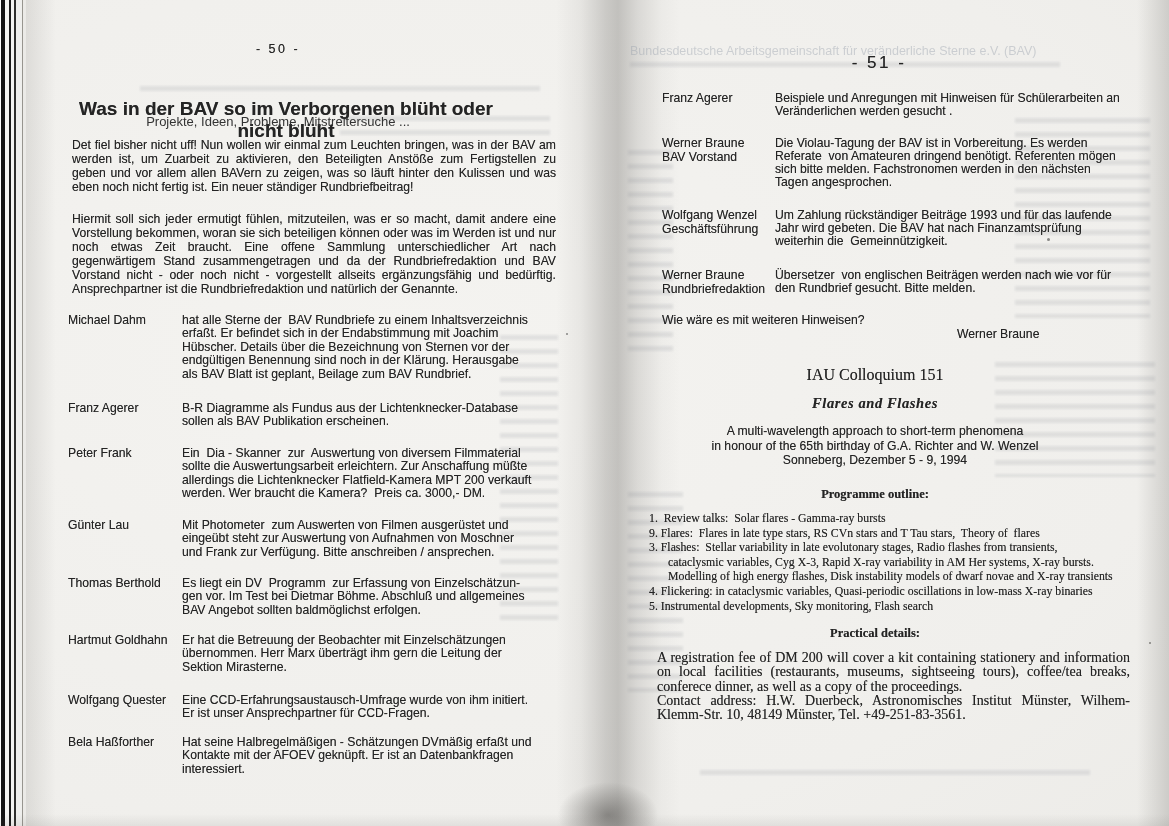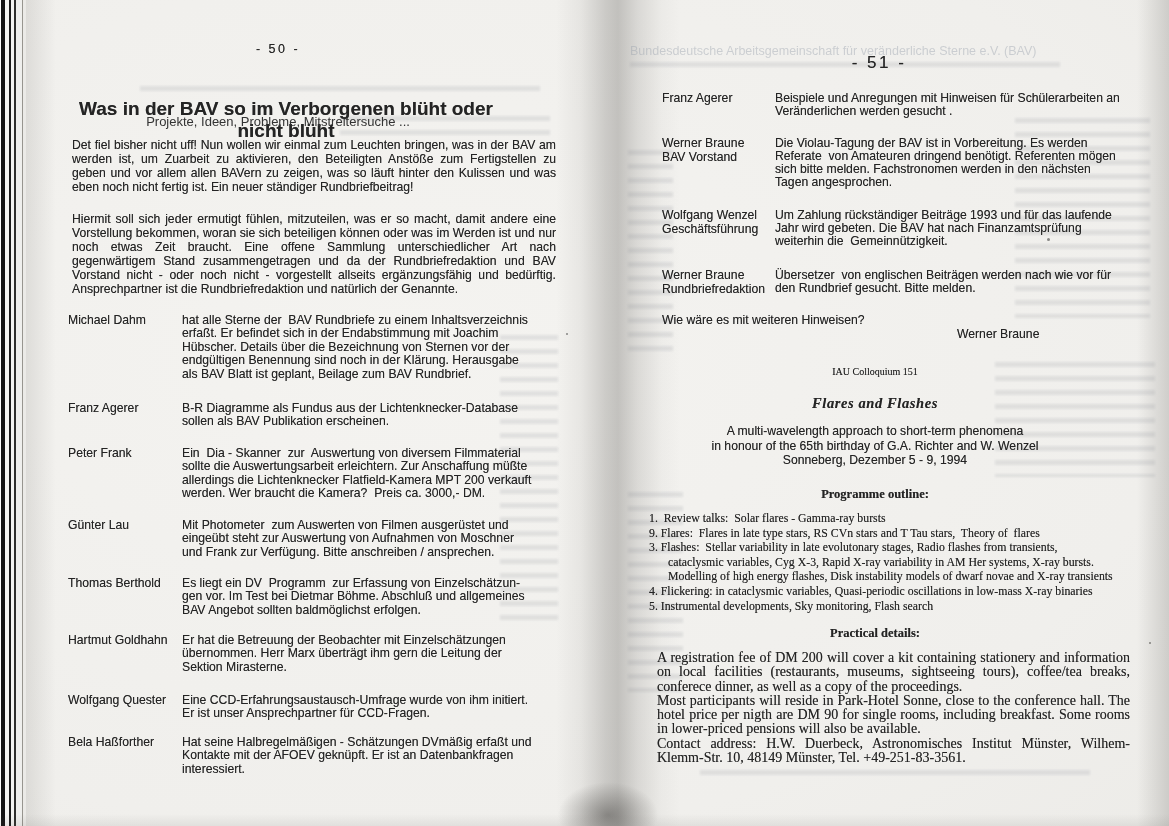--- a/index.html
+++ b/index.html
@@ -52,21 +52,21 @@
   .rowL .tx{position:absolute;left:114px;top:0;font-size:12.2px;line-height:13.4px;}
   .rowL{left:68px;}
 
   
   .p51-num{left:654px;top:53px;width:450px;font-size:17px;letter-spacing:2.5px;}
   .rowR{left:662px;}
   .rowR .nm{position:absolute;left:0;top:0;width:112px;font-size:12.2px;line-height:13.6px;}
   .rowR .tx{position:absolute;left:113px;top:0;font-size:12.2px;line-height:13px;}
   .p51-question{left:662px;top:313px;font-size:12.2px;}
   .p51-signature{left:957px;top:327px;font-size:12.2px;}
-  .coll-heading{left:640px;top:366px;width:470px;font-size:10px;}
+  .coll-heading{left:640px;top:366px;width:470px;font-size:16px;}
   .coll-title{left:640px;top:395px;width:470px;font-size:14.5px;font-weight:bold;letter-spacing:.6px;font-style:italic;}
   .coll-sub{left:640px;top:424px;width:470px;font-size:12.2px;line-height:14.6px;}
   .prog-heading{left:640px;top:487px;width:470px;font-size:12.5px;font-weight:bold;}
   .prog-list{left:649px;top:511px;width:488px;font-size:11.8px;line-height:14.6px;}
   .prog-item{padding-left:19px;text-indent:-19px;}
   .details-heading{left:640px;top:626px;width:470px;font-size:12.5px;font-weight:bold;}
   .details{left:657px;top:651px;width:473px;font-size:14px;line-height:14.3px;}
 </style>
 </head>
 <body>
@@ -197,18 +197,17 @@
       <div class="prog-item pre">3. Flashes:  Stellar variability in late evolutonary stages, Radio flashes from transients,
 cataclysmic variables, Cyg X-3, Rapid X-ray variability in AM Her systems, X-ray bursts.
 Modelling of high energy flashes, Disk instability models of dwarf novae and X-ray transients</div>
       <div class="prog-item pre">4. Flickering: in cataclysmic variables, Quasi-periodic oscillations in low-mass X-ray binaries</div>
       <div class="prog-item pre">5. Instrumental developments, Sky monitoring, Flash search</div>
     </div>
 
     <div class="abs center serif soft details-heading">Practical details:</div>
     <div class="abs serif soft details">
       <div class="just">A registration fee of DM 200 will cover a kit containing stationery and information on local facilities (restaurants, museums, sightseeing tours), coffee/tea breaks, conferece dinner, as well as a copy of the proceedings.</div>
-      <div class="just">Most participants will reside in Park-Hotel Sonne, close to the conference hall. The hotel price per nigth are DM 90 for single rooms, including breakfast. Some rooms in lower-priced pensions will also be available.</div>
       <div class="just">Contact address: H.W. Duerbeck, Astronomisches Institut Münster, Wilhem-Klemm-Str. 10, 48149 Münster, Tel. +49-251-83-3561.</div>
     </div>
   </div>
 
 </div>
 
 </body></html>

